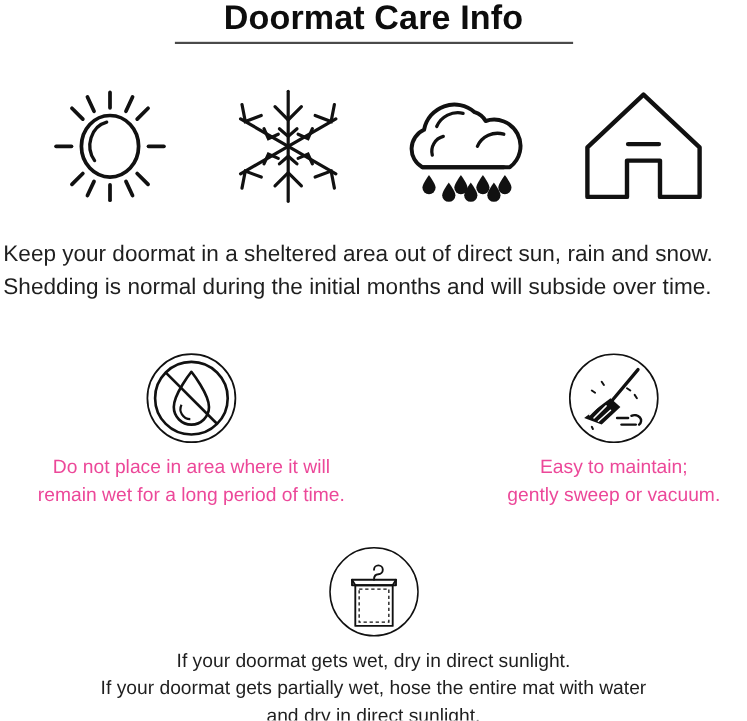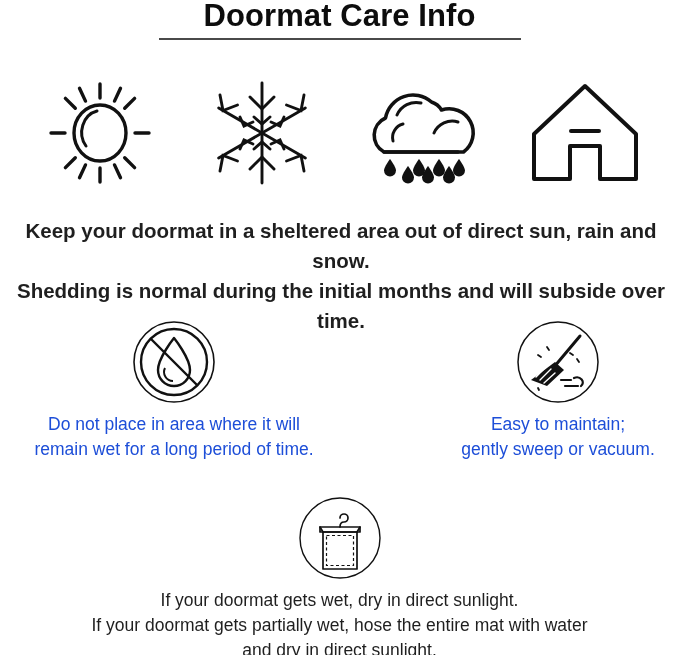--- a/index.html
+++ b/index.html
@@ -66,22 +66,21 @@
   
   .intro {
     position: absolute;
     left: 3px;
     top: 216px;
     width: 676px;
     font-size: 20.5px;
     line-height: 30px;
     color: #1f1f1f;
     white-space: pre-line;
-    text-align: center;
-    font-weight: bold;
+    text-align: left;
   }
 
   
   .pair-row {
     position: absolute;
     left: 0;
     top: 318px;
     width: 679px;
     height: 145px;
   }
@@ -95,21 +94,21 @@
   .pc-right { left: 388px; width: 340px; }
   .badge {
     height: 88px;
     display: flex;
     align-items: center;
     justify-content: center;
   }
   .caption {
     font-size: 17.5px;
     line-height: 25px;
-    color: #1d4ed8;
+    color: #ec4899;
     white-space: pre-line;
     margin-top: 6px;
   }
 
   
   .bottom-block {
     position: absolute;
     left: 0;
     top: 492px;
     width: 679px;

